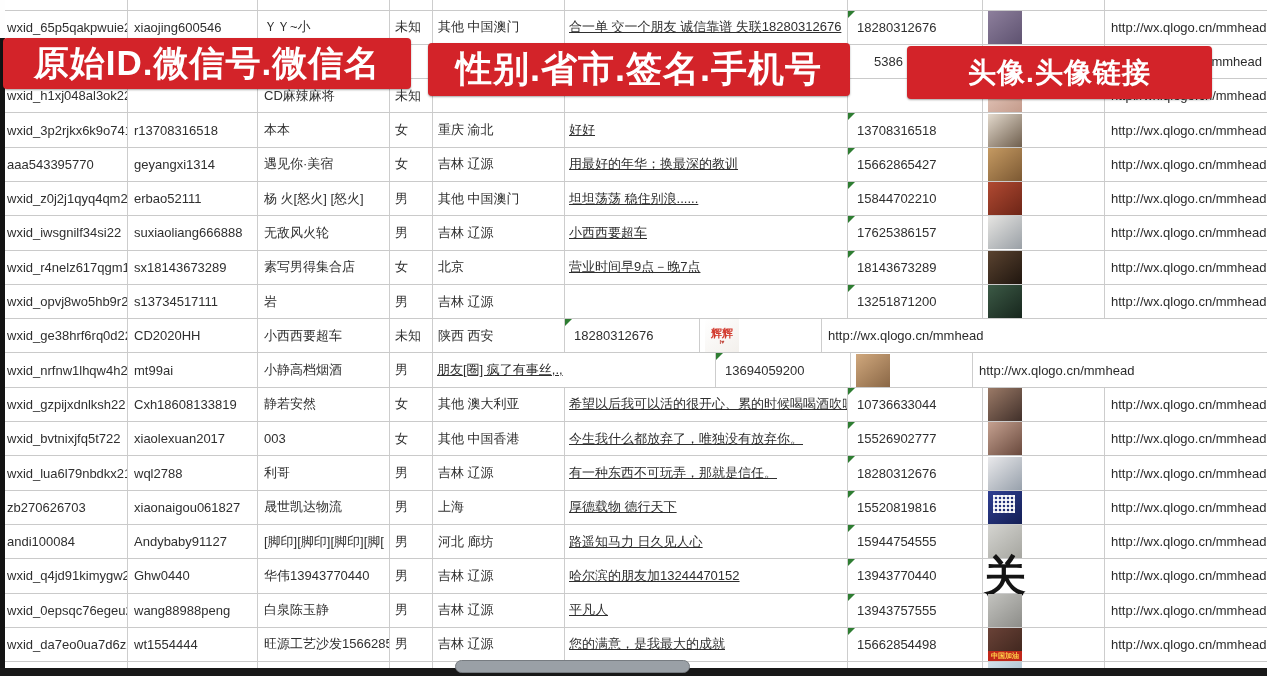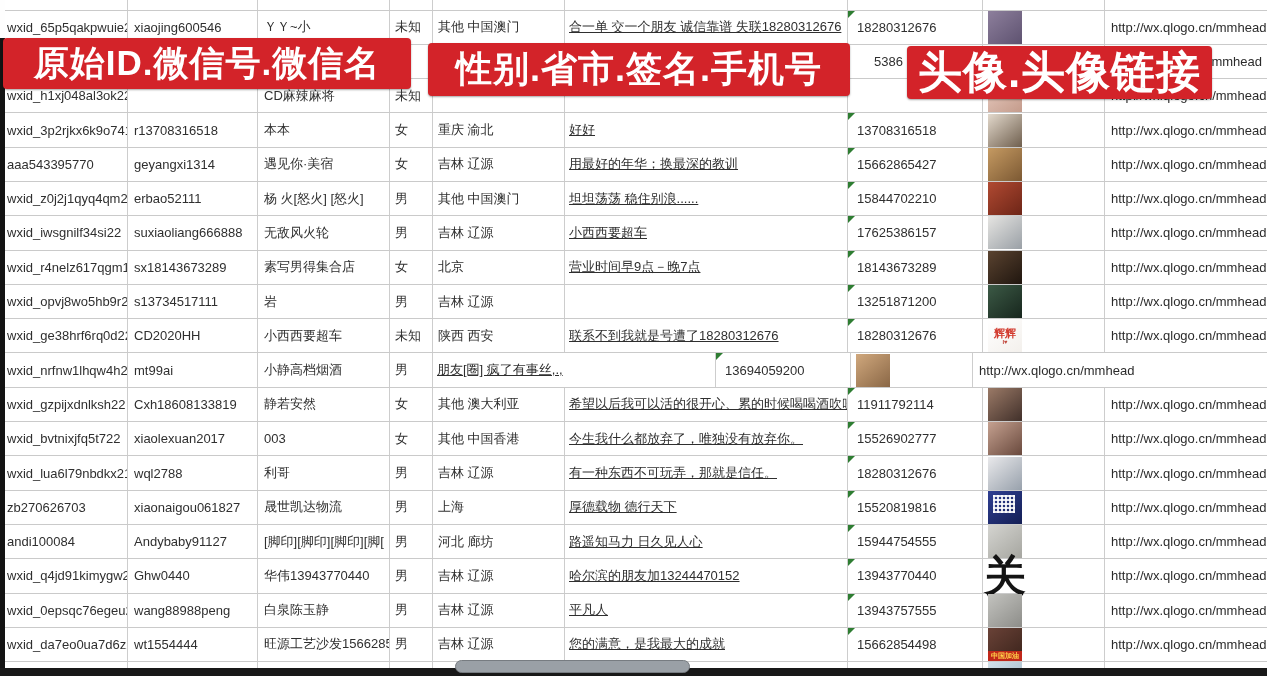--- a/index.html
+++ b/index.html
@@ -36,21 +36,21 @@
                  repeating-linear-gradient(90deg,rgba(255,255,255,.85) 0 2px,transparent 2px 4px);}
   .av.bigchar{overflow:visible;background:transparent !important;}
   .av.bigchar .av-text{font-size:42px;font-weight:bold;font-family:"DejaVu Serif","Liberation Serif",serif;}
   .av.band .av-text{position:absolute;left:0;right:0;bottom:0;background:#c0271a;
       font-size:7px;padding:1px 0;text-align:center;}
   .banner{position:absolute;background:var(--red);color:#fff;font-weight:bold;
       display:flex;align-items:center;justify-content:center;border-radius:4px;
       letter-spacing:1px;box-shadow:0 1px 2px rgba(0,0,0,.35);z-index:5;}
   .b1{left:3px;top:38px;width:408px;height:51px;font-size:35px;}
   .b2{left:428px;top:43px;width:422px;height:53px;font-size:36px;}
-  .b3{left:907px;top:46px;width:305px;height:53px;font-size:44px;}
+  .b3{left:907px;top:46px;width:305px;height:53px;font-size:28px;}
   .left-strip{position:absolute;left:0;top:38px;bottom:0;width:5px;background:#131313;z-index:4;}
   .bottom-bar{position:absolute;left:0;right:0;bottom:0;height:8px;background:var(--bar);z-index:6;}
   .scroll-thumb{position:absolute;left:455px;bottom:3px;width:235px;height:13px;
       background:var(--thumb);border:1px solid #777c81;border-radius:7px;z-index:7;}
 </style>
 </head>
 <body>
 
 <div class="sheet">
   <div class="grid">
@@ -181,21 +181,20 @@
       <div class="av" style="background: linear-gradient(140deg, rgb(60, 90, 70), rgb(23, 38, 29));"></div>
     </div>
     <div class="c col-url">http://wx.qlogo.cn/mmhead</div>
   </div>
       <div class="row">
     <div class="c col-wxid">wxid_ge38hrf6rq0d22</div>
     <div class="c col-wxno">CD2020HH</div>
     <div class="c col-name">小西西要超车</div>
     <div class="c col-gender">未知</div>
     <div class="c col-region">陕西 西安</div>
-    <div class="c col-sig">联系不到我就是号遭了18280312676</div>
     <div class="c col-phone marked">18280312676</div>
     <div class="c col-avatar">
       <div class="av" style="background: linear-gradient(140deg, rgb(255, 255, 255), rgb(243, 240, 236));">
             <span class="av-text" style="color: rgb(210, 58, 46);">辉辉</span>
             <span class="av-sub" style="color: rgb(194, 74, 62);">I♥</span>
           </div>
     </div>
     <div class="c col-url">http://wx.qlogo.cn/mmhead</div>
   </div>
       <div class="row">
@@ -210,21 +209,21 @@
     </div>
     <div class="c col-url">http://wx.qlogo.cn/mmhead</div>
   </div>
       <div class="row">
     <div class="c col-wxid">wxid_gzpijxdnlksh22</div>
     <div class="c col-wxno">Cxh18608133819</div>
     <div class="c col-name">静若安然</div>
     <div class="c col-gender">女</div>
     <div class="c col-region">其他 澳大利亚</div>
     <div class="c col-sig">希望以后我可以活的很开心、累的时候喝喝酒吹吹[</div>
-    <div class="c col-phone marked">11911792114</div>
+    <div class="c col-phone marked">10736633044</div>
     <div class="c col-avatar">
       <div class="av" style="background: linear-gradient(140deg, rgb(155, 122, 103), rgb(65, 48, 42));"></div>
     </div>
     <div class="c col-url">http://wx.qlogo.cn/mmhead</div>
   </div>
       <div class="row">
     <div class="c col-wxid">wxid_bvtnixjfq5t722</div>
     <div class="c col-wxno">xiaolexuan2017</div>
     <div class="c col-name">003</div>
     <div class="c col-gender">女</div>

